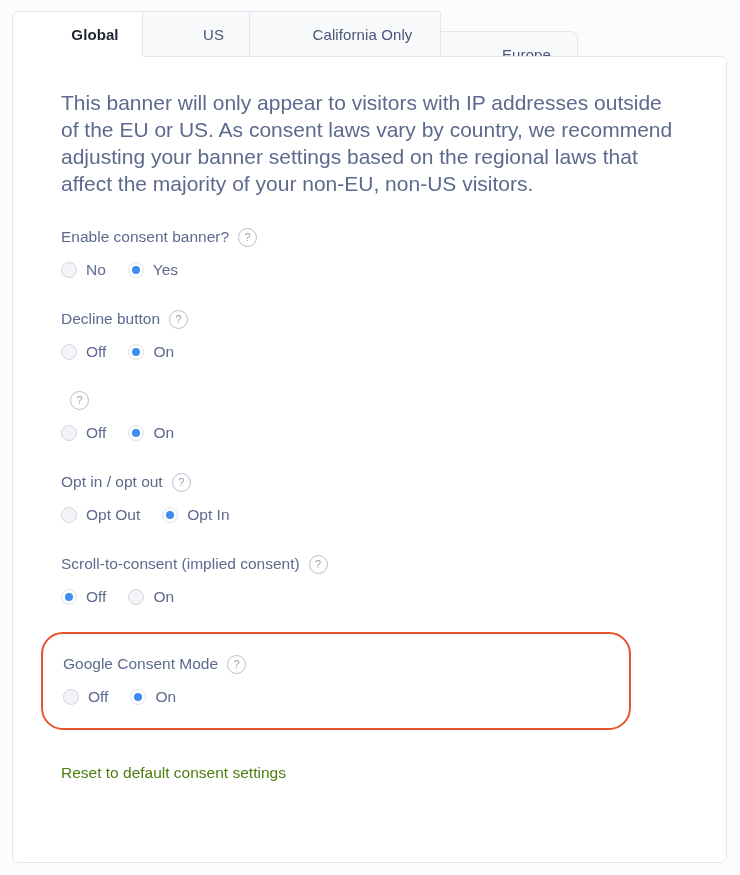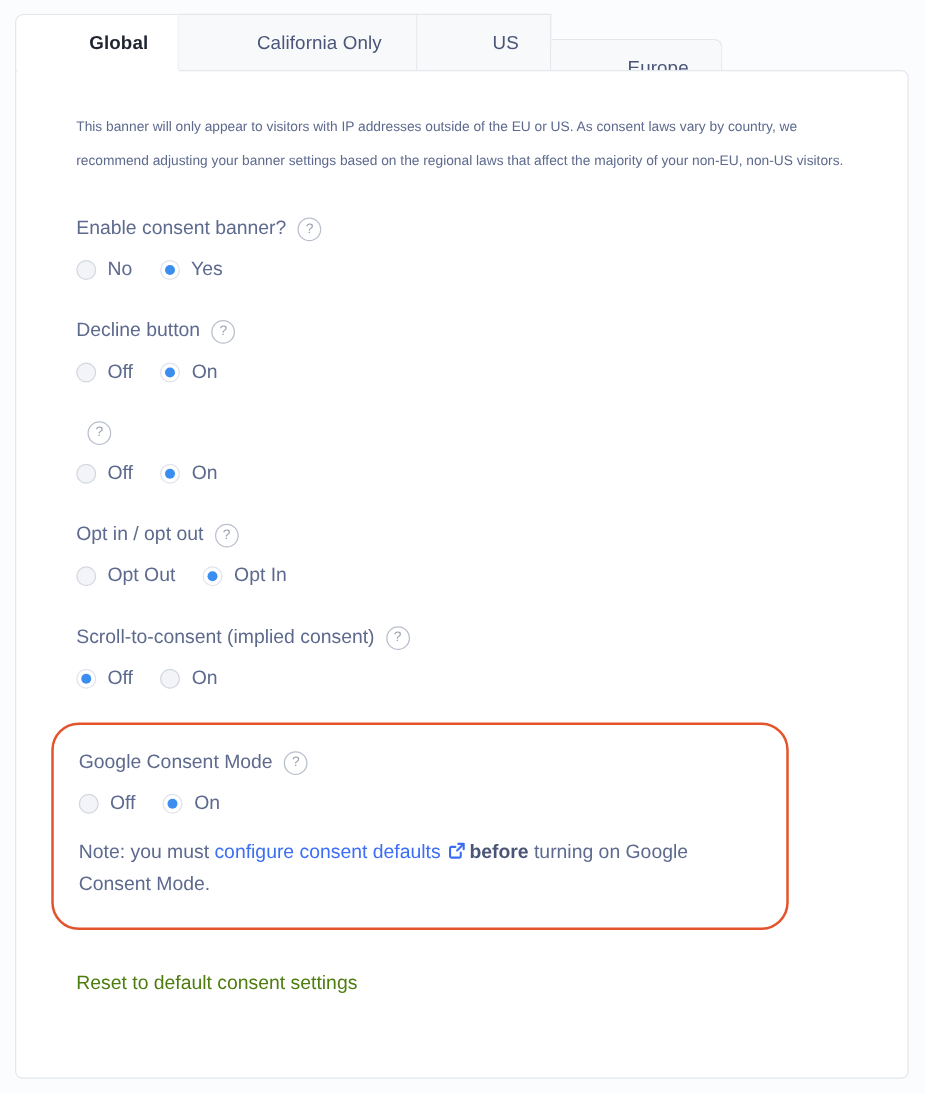--- a/index.html
+++ b/index.html
@@ -80,21 +80,21 @@
     height: 2px;
     background: #ffffff;
   }
 
   .panel-inner {
     padding: 32px 38px 0 48px;
   }
 
   .intro {
     margin: 0;
-    font-size: 11px;
+    font-size: 21px;
     line-height: 27px;
     color: #5d6a8e;
     max-width: 620px;
   }
 
   
   .field {
     margin-top: 30px;
   }
   .field-label {
@@ -205,25 +205,25 @@
 </style>
 </head>
 <body>
 
 <div class="screen">
 
   <div class="tab-strip">
     <div class="tab tab-global active">
       <span>Global</span>
     </div>
+    <div class="tab tab-us">
+      <span>US</span>
+    </div>
     <div class="tab tab-california">
       <span>California Only</span>
-    </div>
-    <div class="tab tab-us">
-      <span>US</span>
     </div>
     <div class="tab tab-europe">
       <span>Europe</span>
     </div>
   </div>
 
   <div class="panel">
     <div class="notch"></div>
 
     <div class="panel-inner">
@@ -331,24 +331,19 @@
               <span class="dot"></span>
               <span class="radio-text">Off</span>
             </label>
             <label class="radio-opt">
               <span class="dot on"></span>
               <span class="radio-text">On</span>
             </label>
           </div>
         </div>
 
-        <p class="note"><span>Note: you must </span><a class="link">configure consent defaults</a><span class="ext-icon"><svg width="15" height="15" viewBox="0 0 16 16" fill="none" xmlns="http://www.w3.org/2000/svg">
-                <path d="M9.2 2.2h4.6v4.6" stroke="#3b6ef5" stroke-width="1.8" stroke-linecap="round" stroke-linejoin="round"></path>
-                <path d="M13.5 2.5L8.2 7.8" stroke="#3b6ef5" stroke-width="1.8" stroke-linecap="round"></path>
-                <path d="M11.3 9.6v3.3a1.1 1.1 0 0 1-1.1 1.1H3.3a1.1 1.1 0 0 1-1.1-1.1V5.9a1.1 1.1 0 0 1 1.1-1.1h3.4" stroke="#3b6ef5" stroke-width="1.8" stroke-linecap="round" stroke-linejoin="round"></path>
-              </svg></span><b>before</b><span> turning on Google Consent Mode.</span></p>
       </div>
 
       <a class="reset-link">Reset to default consent settings</a>
 
     </div>
   </div>
 </div>
 
 </body></html>

